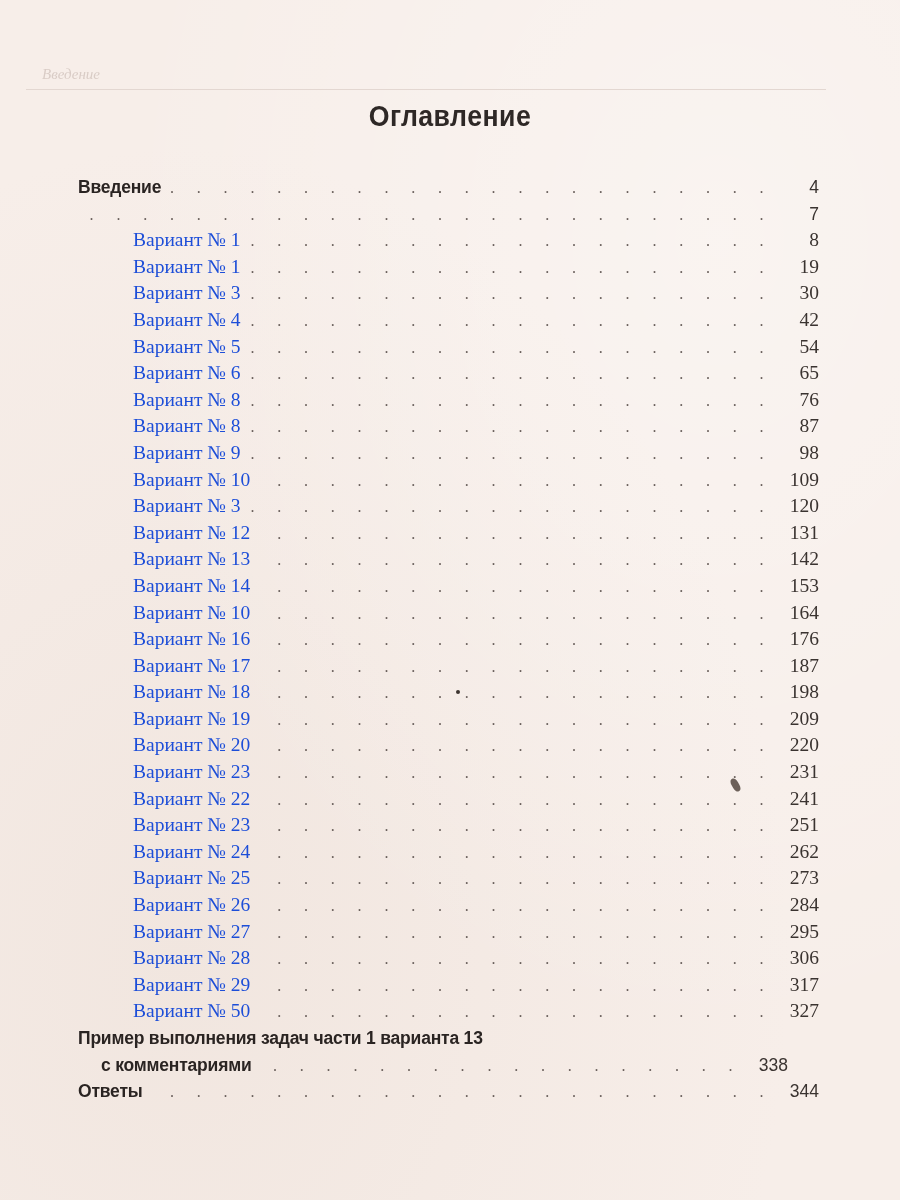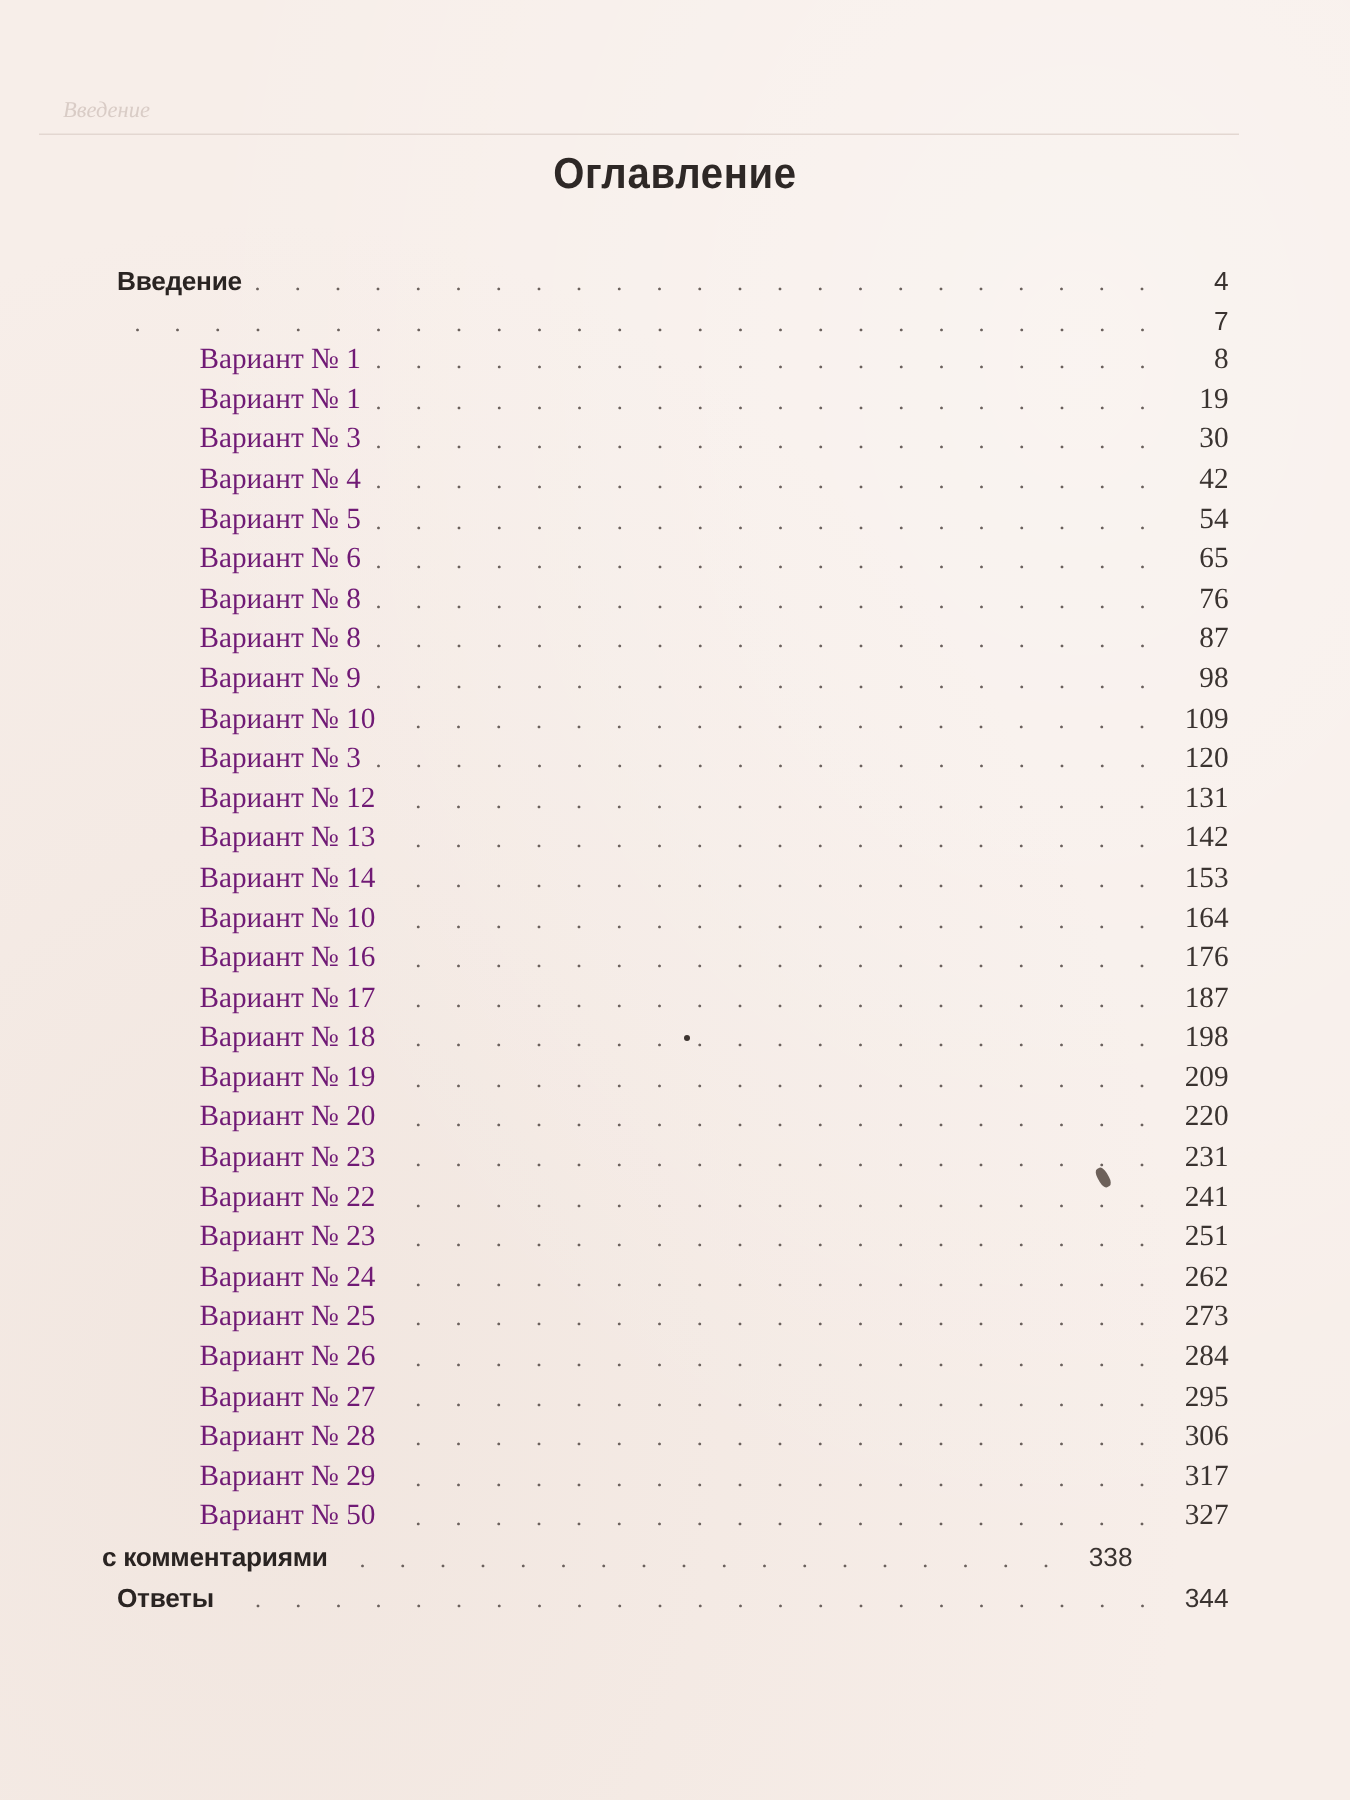--- a/index.html
+++ b/index.html
@@ -39,35 +39,35 @@
   }
   .row .label {
     white-space: nowrap; background: transparent; padding-right: 6px;
   }
   .row.top .label {
     font-family: "Liberation Sans", sans-serif; font-weight: bold;
     font-size: 17.5px; letter-spacing: -0.2px; color: #2a2422;
     transform-origin: left; 
   }
   .row.sub .label {
-    font-family: "Liberation Serif", serif; font-size: 19.5px; color: #701a75;
+    font-family: "Liberation Serif", serif; font-size: 19.5px; color: #1d4ed8;
   }
   .row .dots {
     flex: 1; overflow: hidden; white-space: nowrap;
     font-size: 16px; letter-spacing: 9.4px; color: #6a605c;
     text-align: right; direction: rtl;
   }
   .row .page {
     width: 46px; text-align: right; font-size: 19.5px;
     font-family: "Liberation Serif", serif; color: #3a3330;
   }
   .row.top .page { font-family: "Liberation Sans", sans-serif; font-size: 17.5px; }
   .row.top { padding-left: 78px; width: 741px; }
   .row.sub { padding-left: 133px; width: 686px; }
-  .row.cont { padding-left: 68px; width: 687px; }
+  .row.cont { padding-left: 101px; width: 687px; }
   .row.nodots .dots { visibility: hidden; }
   .smudge {
     position: absolute; left: 732px; top: 778px; width: 7px; height: 14px;
     background: #4a3d36; border-radius: 40%; transform: rotate(-30deg); opacity: 0.8;
   }
   .smudge2 {
     position: absolute; left: 456px; top: 690px; width: 4px; height: 4px;
     background: #3d3430; border-radius: 50%;
   }
 </style>
@@ -233,20 +233,25 @@
   <div class="row sub">
       <span class="label">Вариант № 29</span>
       <span class="dots">. . . . . . . . . . . . . . . . . . . . . . . . . . . . . . . . . . . . . . . . . . . . . . . . . . . . . .</span>
       <span class="page">317</span>
     </div>
   <div class="row sub">
       <span class="label">Вариант № 50</span>
       <span class="dots">. . . . . . . . . . . . . . . . . . . . . . . . . . . . . . . . . . . . . . . . . . . . . . . . . . . . . .</span>
       <span class="page">327</span>
     </div>
+  <div class="row top nodots">
+      <span class="label">Пример выполнения задач части 1 варианта 13</span>
+      <span class="dots"></span>
+      <span class="page"></span>
+    </div>
   <div class="row top cont">
       <span class="label">с комментариями</span>
       <span class="dots">. . . . . . . . . . . . . . . . . . . . . . . . . . . . . . . . . . . . . . . . . . . . . . . . . . . . . .</span>
       <span class="page">338</span>
     </div>
   <div class="row top">
       <span class="label">Ответы</span>
       <span class="dots">. . . . . . . . . . . . . . . . . . . . . . . . . . . . . . . . . . . . . . . . . . . . . . . . . . . . . .</span>
       <span class="page">344</span>
     </div>

